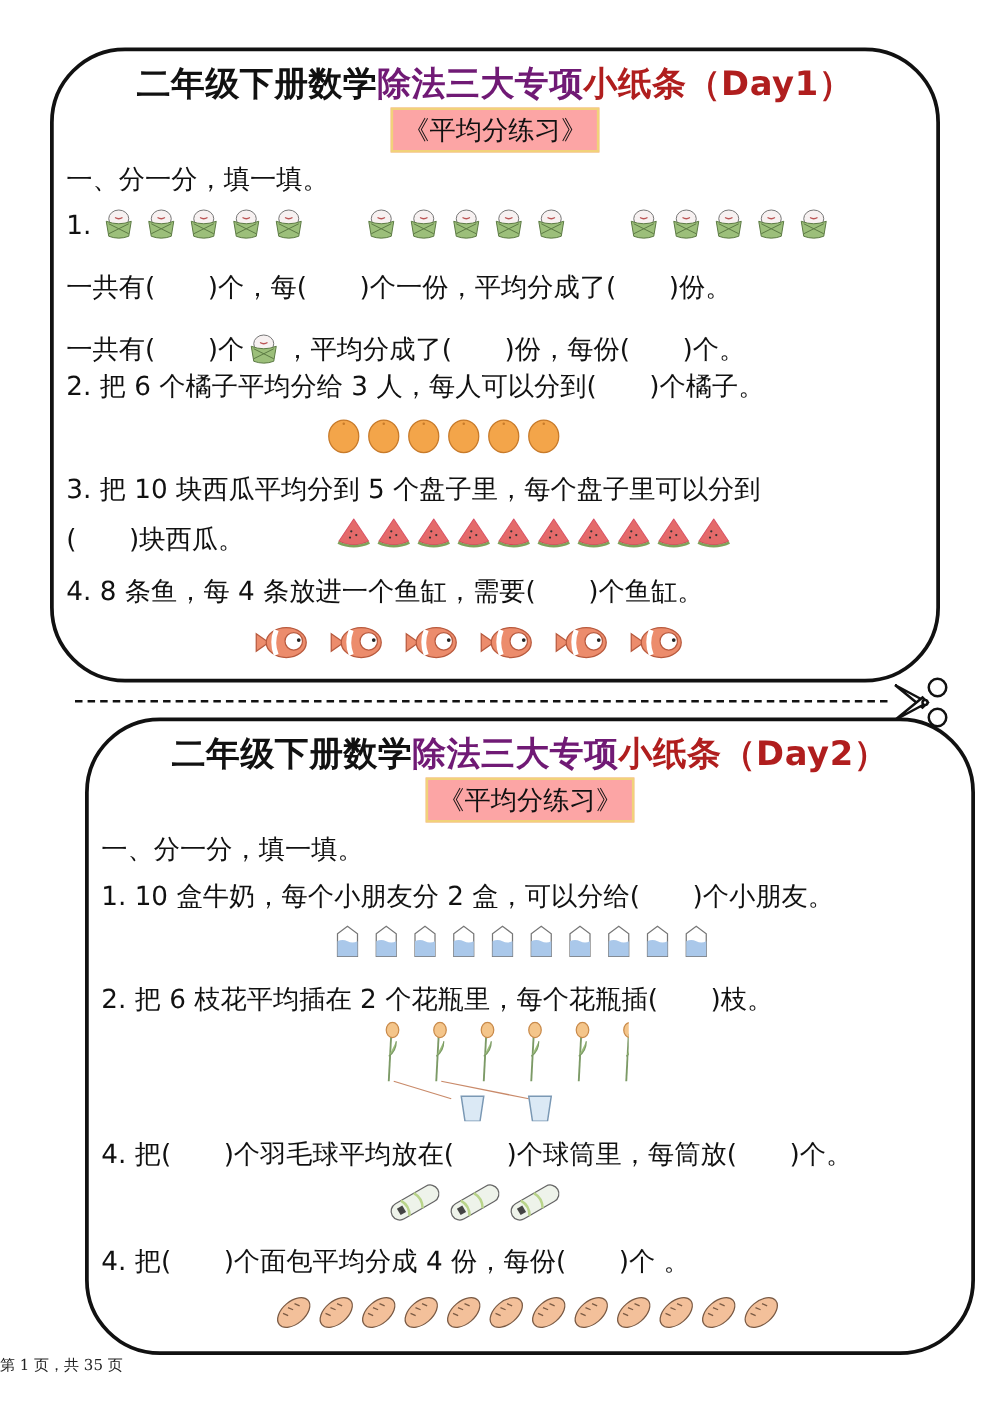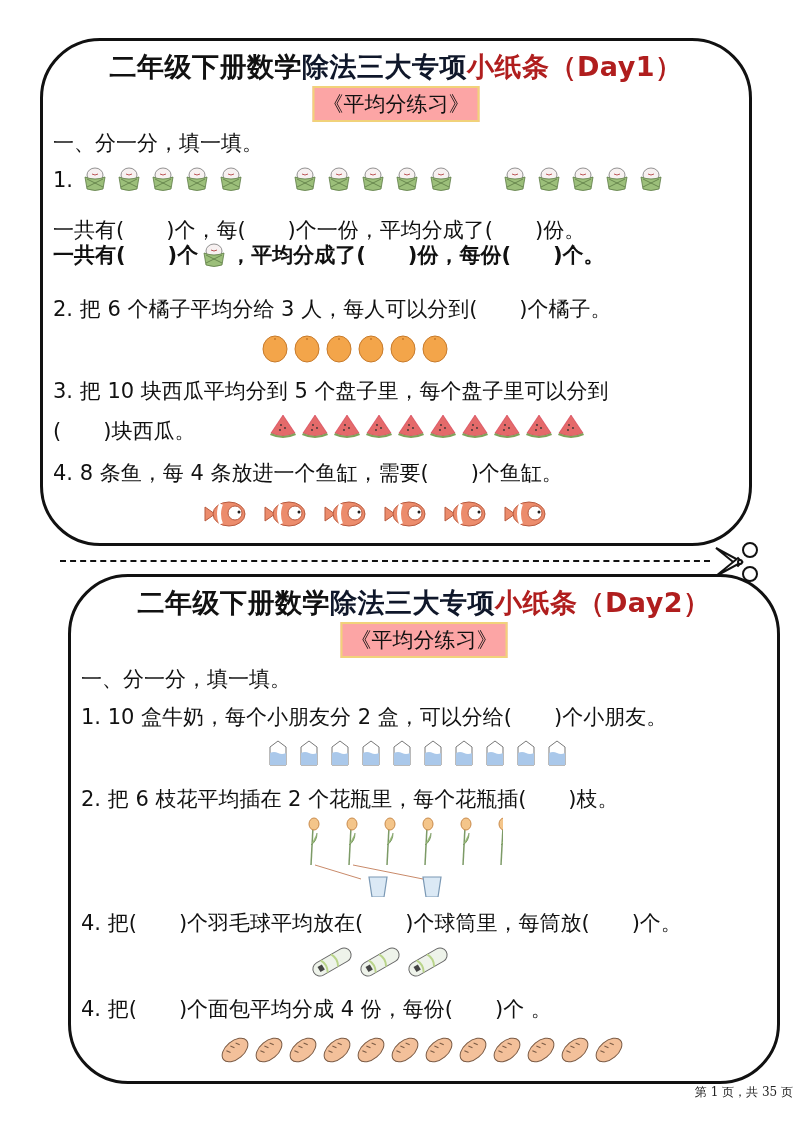--- a/index.html
+++ b/index.html
@@ -5,31 +5,31 @@
   html, body { margin:0; padding:0; background:#ffffff; }
   body { width:793px; height:1122px; position:relative; overflow:hidden;
          font-family:"DejaVu Sans", sans-serif; color:#111; }
   .card { position:absolute; left:40px; width:712px; border:3px solid #111;
           border-radius:60px; box-sizing:border-box; background:#fff; }
   #card1 { top:38px; height:508px; }
   #card2 { top:574px; height:510px;margin-left:28px; }
   .title { position:absolute; left:0; right:0; top:8px; text-align:center;
            font-size:27px; font-weight:bold; white-space:nowrap; letter-spacing:0.5px; }
   .t-black { color:#111;text-align:center; }
-  .t-teal { color:#0f172a; }
+  .t-teal { color:#701a75; }
   .t-red { color:#b01e1e; }
   .subtitle { position:absolute; left:50%; transform:translateX(-50%); top:45px;
               background:#fca5a5; border:2px solid #f1d27a; padding:2px 8px;
               font-size:21px; white-space:nowrap; line-height:28px;text-align:center; }
   .line { position:absolute; left:10px; font-size:21px; white-space:nowrap; line-height:28px; }
   .row { position:absolute; display:flex; gap:6px; align-items:center; }
   .gap { width:34px; }
   .cutline { position:absolute; left:60px; top:560px; width:650px; border-top:2px dashed #111; }
   .scissors { position:absolute; left:712px; top:538px; width:50px; height:48px; }
-  .footer { position:absolute; top:1084px; left:0; right:0; text-align:right;
+  .footer { position:absolute; top:1084px; left:0; right:0; text-align:left;
             font-family:"DejaVu Serif", serif; font-size:12px; color:#222; }
   svg { display:block; }
 </style>
 </head>
 <body>
 
 <div class="card" id="card1">
   <div class="title">
     <span class="t-black">二年级下册数学</span><span class="t-teal">除法三大专项</span><span class="t-red">小纸条（Day1）</span>
   </div>
@@ -154,21 +154,21 @@
       <span>
         <svg width="28" height="28" viewBox="0 0 28 28">
           <ellipse cx="14" cy="10" rx="8" ry="7" fill="#f7f1f1" stroke="#777" stroke-width="0.8"></ellipse>
           <path d="M11 9 q3 2 6 0" stroke="#b55" fill="none"></path>
           <path d="M4 12 q10 4 20 0 l-2 12 q-8 3 -16 0 z" fill="#9cbf7a" stroke="#5c7a44" stroke-width="0.8"></path>
           <path d="M6 14 l16 8 M22 14 l-16 8" stroke="#5c7a44" stroke-width="0.8"></path>
         </svg>
       </span>
     </div>
   <div class="line" style="top:175px">一共有(　　)个，每(　　)个一份，平均分成了(　　)份。</div>
-  <div class="line" style="top:200px; display:flex; align-items:flex-start;font-weight:bold;">
+  <div class="line" style="top:224px; display:flex; align-items:flex-start;">
     <span>一共有(　　)个</span>
     <span id="inline-zongzi" style="margin:0 2px">
         <svg width="28" height="28" viewBox="0 0 28 28">
           <ellipse cx="14" cy="10" rx="8" ry="7" fill="#f7f1f1" stroke="#777" stroke-width="0.8"></ellipse>
           <path d="M11 9 q3 2 6 0" stroke="#b55" fill="none"></path>
           <path d="M4 12 q10 4 20 0 l-2 12 q-8 3 -16 0 z" fill="#9cbf7a" stroke="#5c7a44" stroke-width="0.8"></path>
           <path d="M6 14 l16 8 M22 14 l-16 8" stroke="#5c7a44" stroke-width="0.8"></path>
         </svg>
       </span>
     <span>，平均分成了(　　)份，每份(　　)个。</span>

